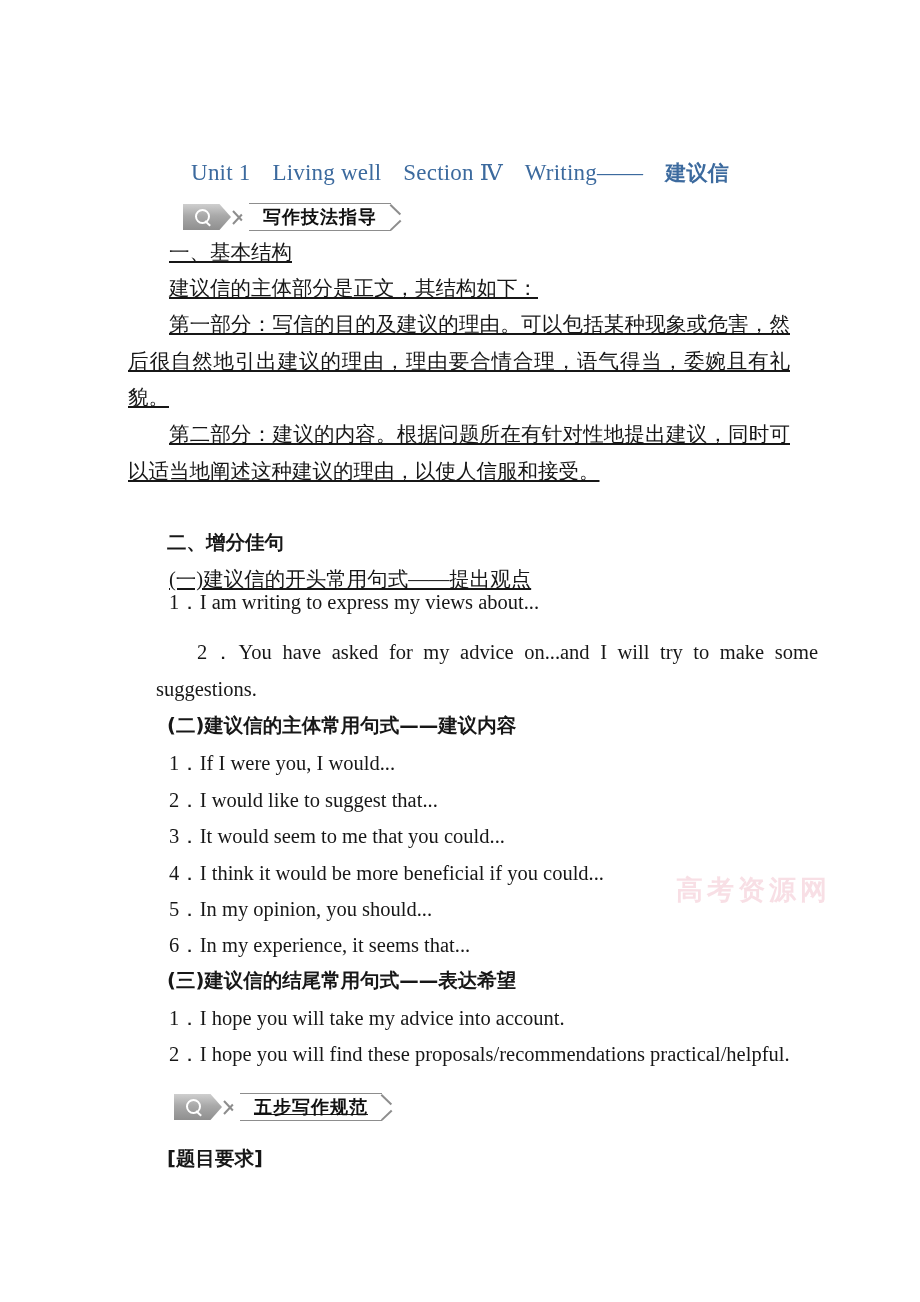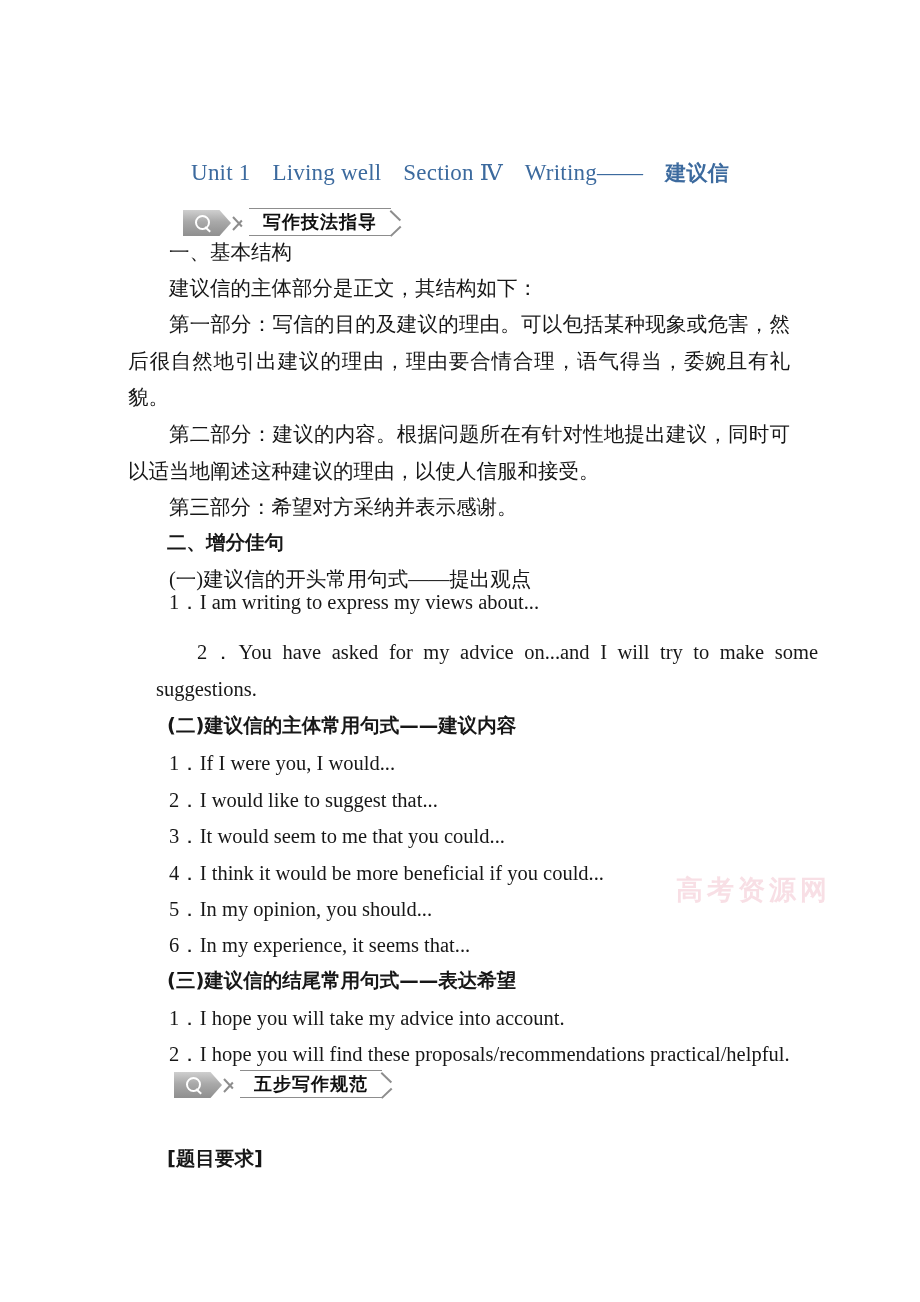--- a/index.html
+++ b/index.html
@@ -41,21 +41,21 @@
     font-family: "DejaVu Sans", "Liberation Sans", sans-serif;
     font-weight: bold;
     font-size: 21px;
   }
 
   
   .banner {
     position: absolute;
     height: 38px;
     display: flex;
-    align-items: flex-end;
+    align-items: center;
   }
   .banner-icon {
     width: 48px;
     height: 26px;
     background: linear-gradient(180deg, #cfcfcf 0%, #a9a9a9 45%, #8f8f8f 100%);
     clip-path: polygon(0 0, 76% 0, 100% 50%, 76% 100%, 0 100%);
     position: relative;
     flex: 0 0 auto;
   }
   .banner-icon .mag {
@@ -162,21 +162,21 @@
     text-align: justify;
     text-justify: inter-ideograph;
     color: #171717;
   }
   .tx.indent { text-indent: 2em; }
   .tx.bold-cn {
     font-family: "DejaVu Sans", "Liberation Sans", sans-serif;
     font-weight: bold;
     font-size: 19.5px;
   }
-  .tx.cn { font-family: "Liberation Serif", "DejaVu Serif", serif; }
+  .tx.cn { font-family: "Liberation Serif", "DejaVu Serif", serif; text-decoration: underline; }
   .tx.en { font-family: "Liberation Serif", "DejaVu Serif", serif; }
   .num {
     font-family: "Liberation Serif", "DejaVu Serif", serif;
   }
 
   
   .spread {
     text-align: justify;
     margin-left: 28px;
   }
@@ -218,41 +218,40 @@
     <div class="banner-body">
       <span class="banner-text">写作技法指导</span>
     </div>
     <div class="banner-tail"></div>
   </div>
 
   <div class="tx cn indent" style="top:234px;">一、基本结构</div>
   <div class="tx cn indent" style="top:270px;">建议信的主体部分是正文，其结构如下：</div>
   <div class="tx cn indent" style="top:306px;">第一部分：写信的目的及建议的理由。可以包括某种现象或危害，然后很自然地引出建议的理由，理由要合情合理，语气得当，委婉且有礼貌。</div>
   <div class="tx cn indent" style="top:416px;">第二部分：建议的内容。根据问题所在有针对性地提出建议，同时可以适当地阐述这种建议的理由，以使人信服和接受。</div>
-  <div class="tx cn indent" style="top:489px;">第三部分：希望对方采纳并表示感谢。</div>
 
   <div class="tx bold-cn indent" style="top:525px;">二、增分佳句</div>
 
   <div class="tx cn indent" style="top:561px;">(一)建议信的开头常用句式——提出观点</div>
   <div class="tx en indent" style="top:584px;"><span class="num">1．</span><span>I am writing to express my views about...</span></div>
   <div class="tx en indent spread" style="top:634px;"><span class="num">2．</span><span>You have asked for my advice on...and I will try to make some suggestions.</span></div>
 
   <div class="tx bold-cn indent" style="top:708px;">(二)建议信的主体常用句式——建议内容</div>
   <div class="tx en indent" style="top:745px;"><span class="num">1．</span><span>If I were you, I would...</span></div>
   <div class="tx en indent" style="top:782px;"><span class="num">2．</span><span>I would like to suggest that...</span></div>
   <div class="tx en indent" style="top:818px;"><span class="num">3．</span><span>It would seem to me that you could...</span></div>
   <div class="tx en indent" style="top:855px;"><span class="num">4．</span><span>I think it would be more beneficial if you could...</span></div>
   <div class="tx en indent" style="top:891px;"><span class="num">5．</span><span>In my opinion, you should...</span></div>
   <div class="tx en indent" style="top:927px;"><span class="num">6．</span><span>In my experience, it seems that...</span></div>
 
   <div class="tx bold-cn indent" style="top:963px;">(三)建议信的结尾常用句式——表达希望</div>
   <div class="tx en indent" style="top:1000px;"><span class="num">1．</span><span>I hope you will take my advice into account.</span></div>
   <div class="tx en indent" style="top:1036px;"><span class="num">2．</span><span>I hope you will find these proposals/recommendations practical/helpful.</span></div>
 
-  <div class="banner" style="left:174px; top:1060px;">
+  <div class="banner" style="left:174px; top:1088px;text-decoration:underline;">
     <div class="banner-icon">
         <span class="mag"></span>
       </div>
     <div class="banner-chev"></div>
     <div class="banner-body">
       <span class="banner-text">五步写作规范</span>
     </div>
     <div class="banner-tail"></div>
   </div>
 

